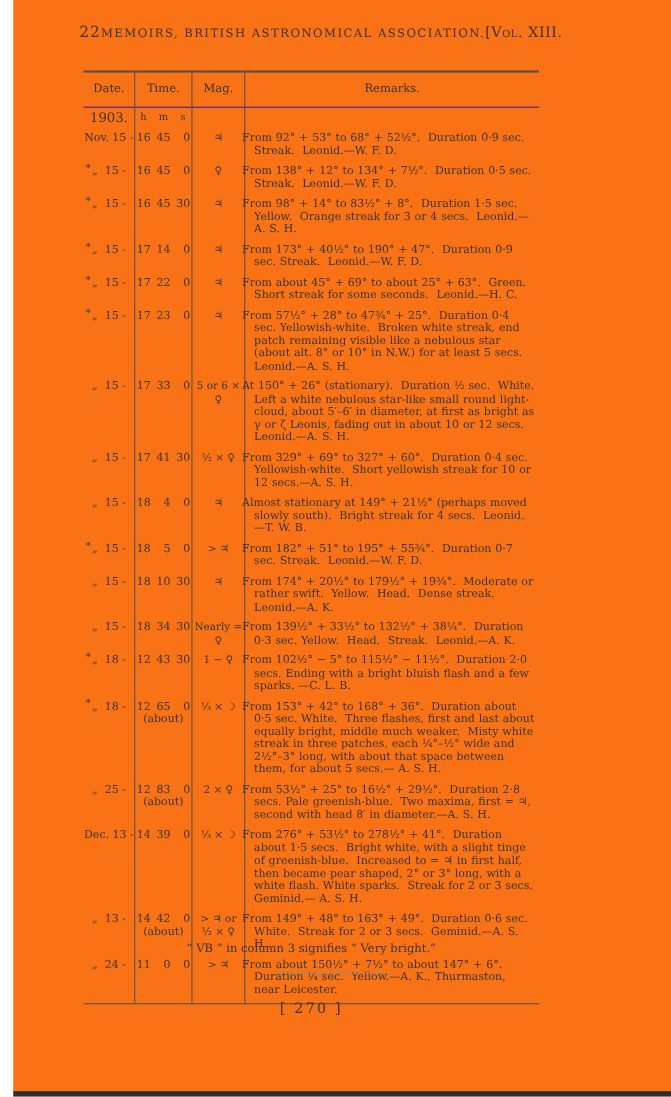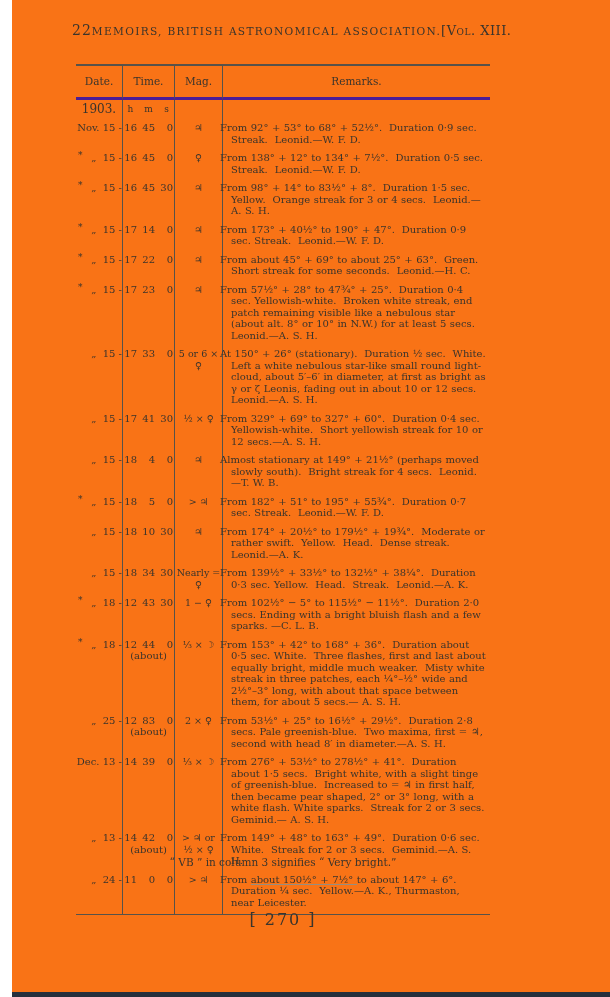--- a/index.html
+++ b/index.html
@@ -29,38 +29,38 @@
     display:table;
     border-top:2px solid #57524a;
     border-bottom:1px solid #57524a;
     font-size:10px; line-height:11.5px;
   }
   .rowgroup { display:table-row-group; }
   .trow { display:table-row; }
   .cell { display:table-cell; vertical-align:top; }
   .cell + .cell { border-left:1px solid #57524a; }
   .thead .cell {
-    border-bottom:3px solid #4c1d95;
+    border-bottom:1px solid #4c1d95;
     text-align:center; font-size:10.5px;
     padding:10px 2px 9px 2px;
   }
   .c-date { width:46px; }
   .c-time { width:52px; }
   .c-mag  { width:48px; }
 
   
   .prerow .cell { padding-top:4px; }
   .year-label { text-align:center; font-size:12px; }
   .tgrid { display:flex; justify-content:center; gap:5px; }
   .tgrid span { display:inline-block; width:13px; }
   .units span { text-align:center; font-size:9px; }
 
   
   .entry .cell { padding-top:7px; }
-  .date-cell { position:relative; text-align:right; }
+  .date-cell { position:relative; text-align:center; }
   .star-mark { position:absolute; left:2px; top:5px; font-size:9px; }
   .date-text { white-space:pre; }
   .time-cell .tgrid span { text-align:right; }
   .time-note { text-align:center; }
   .time-note:empty { display:none; }
   .mag-cell { text-align:center; white-space:pre-line; font-size:9.5px; padding-left:1px; padding-right:1px; }
   .remarks-cell {
     padding-left:8px; padding-right:4px;
     text-indent:-11px;
     white-space:pre-wrap;
@@ -72,21 +72,21 @@
   .footnote {
     position:absolute; top:856px; left:64px; width:414px;
     text-align:center; font-size:10.5px;
   }
   .divider-rule {
     position:absolute; top:884px; left:239px; width:106px; height:1px;
     background:#948e83;
   }
   .folio {
     position:absolute; top:910px; left:64px; width:414px;
-    text-align:center; font-size:16px; letter-spacing:2px;
+    text-align:center; font-size:13px; letter-spacing:2px;
   }
   .scan-edge-bottom {
     position:absolute; bottom:0; left:0; width:610px; height:5px;
     background:#26303d;
   }
 </style>
 </head>
 <body>
 
 <div class="page">
@@ -348,21 +348,21 @@
   </div>
 
   <div class="trow entry">
     <div class="cell c-date date-cell">
       <span class="star-mark">*</span>
       <span class="date-text">„  18 -</span>
     </div>
     <div class="cell c-time time-cell">
       <div class="tgrid">
         <span>12</span>
-        <span>44</span>
+        <span>65</span>
         <span>0</span>
       </div>
       <div class="time-note">(about)</div>
     </div>
     <div class="cell c-mag mag-cell">⅓ × ☽</div>
     <div class="cell c-remarks remarks-cell">From 153° + 42° to 168° + 36°.  Duration about 0·5 sec. White.  Three flashes, first and last about equally bright, middle much weaker.  Misty white streak in three patches, each ¼°–½° wide and 2½°–3° long, with about that space between them, for about 5 secs.— A. S. H.</div>
   </div>
 
   <div class="trow entry">
     <div class="cell c-date date-cell">

